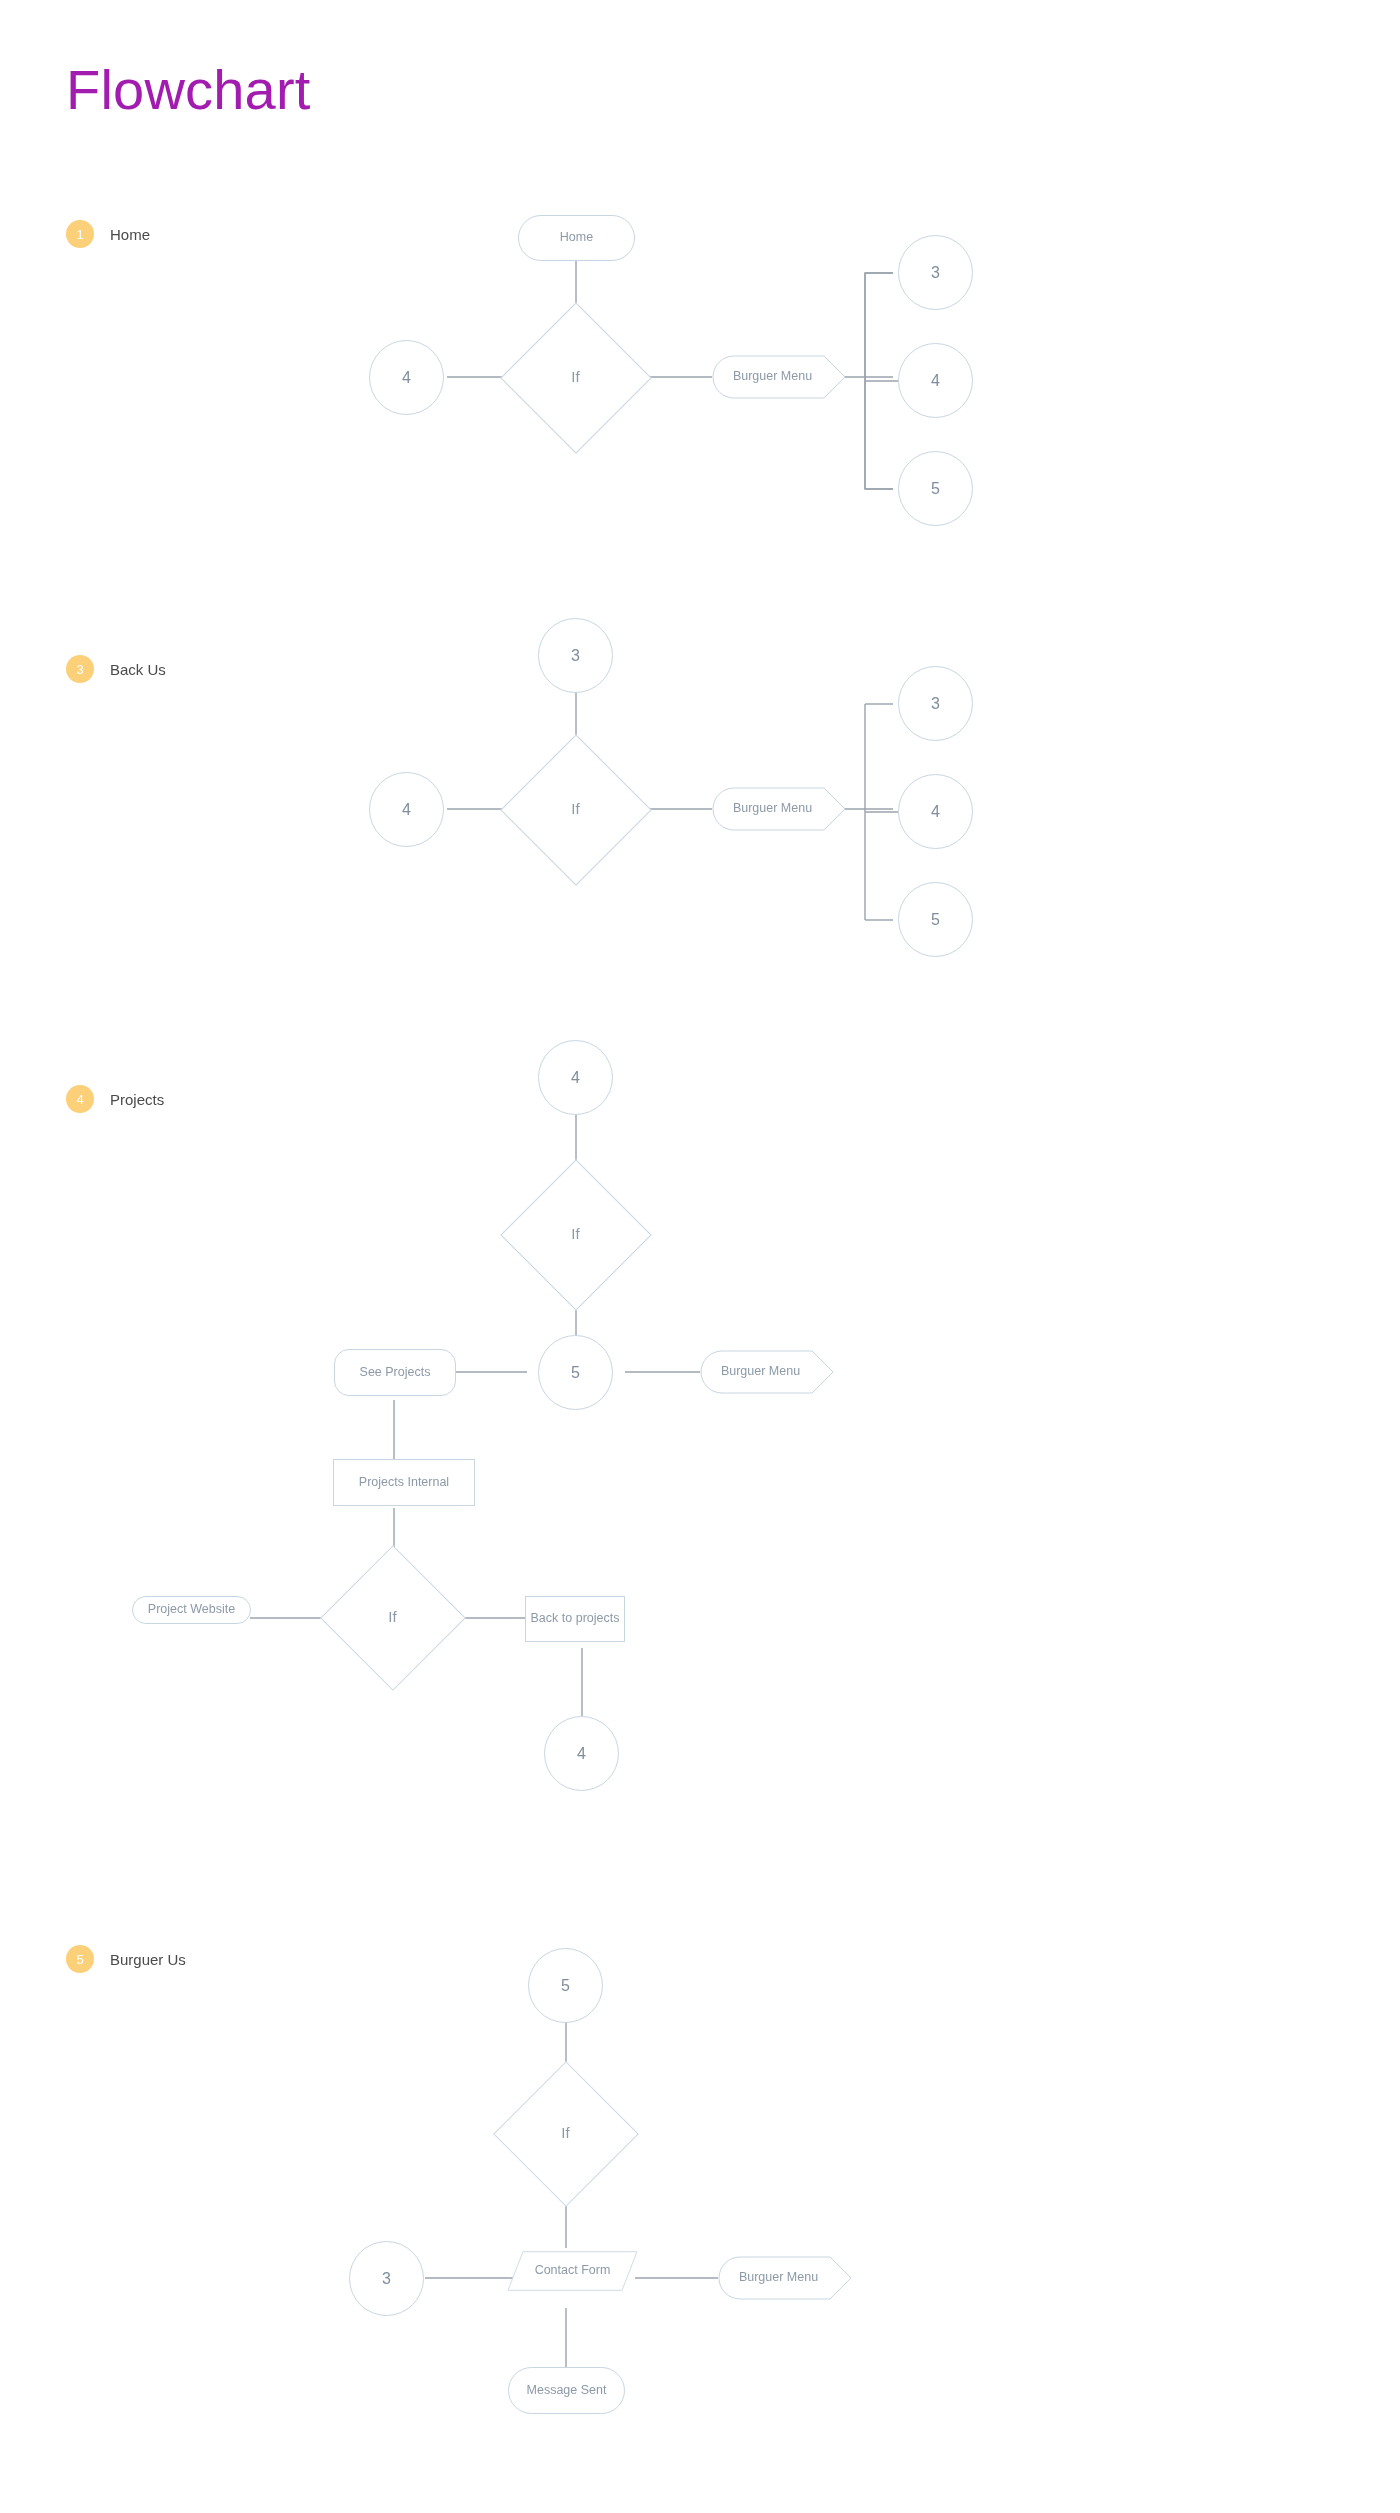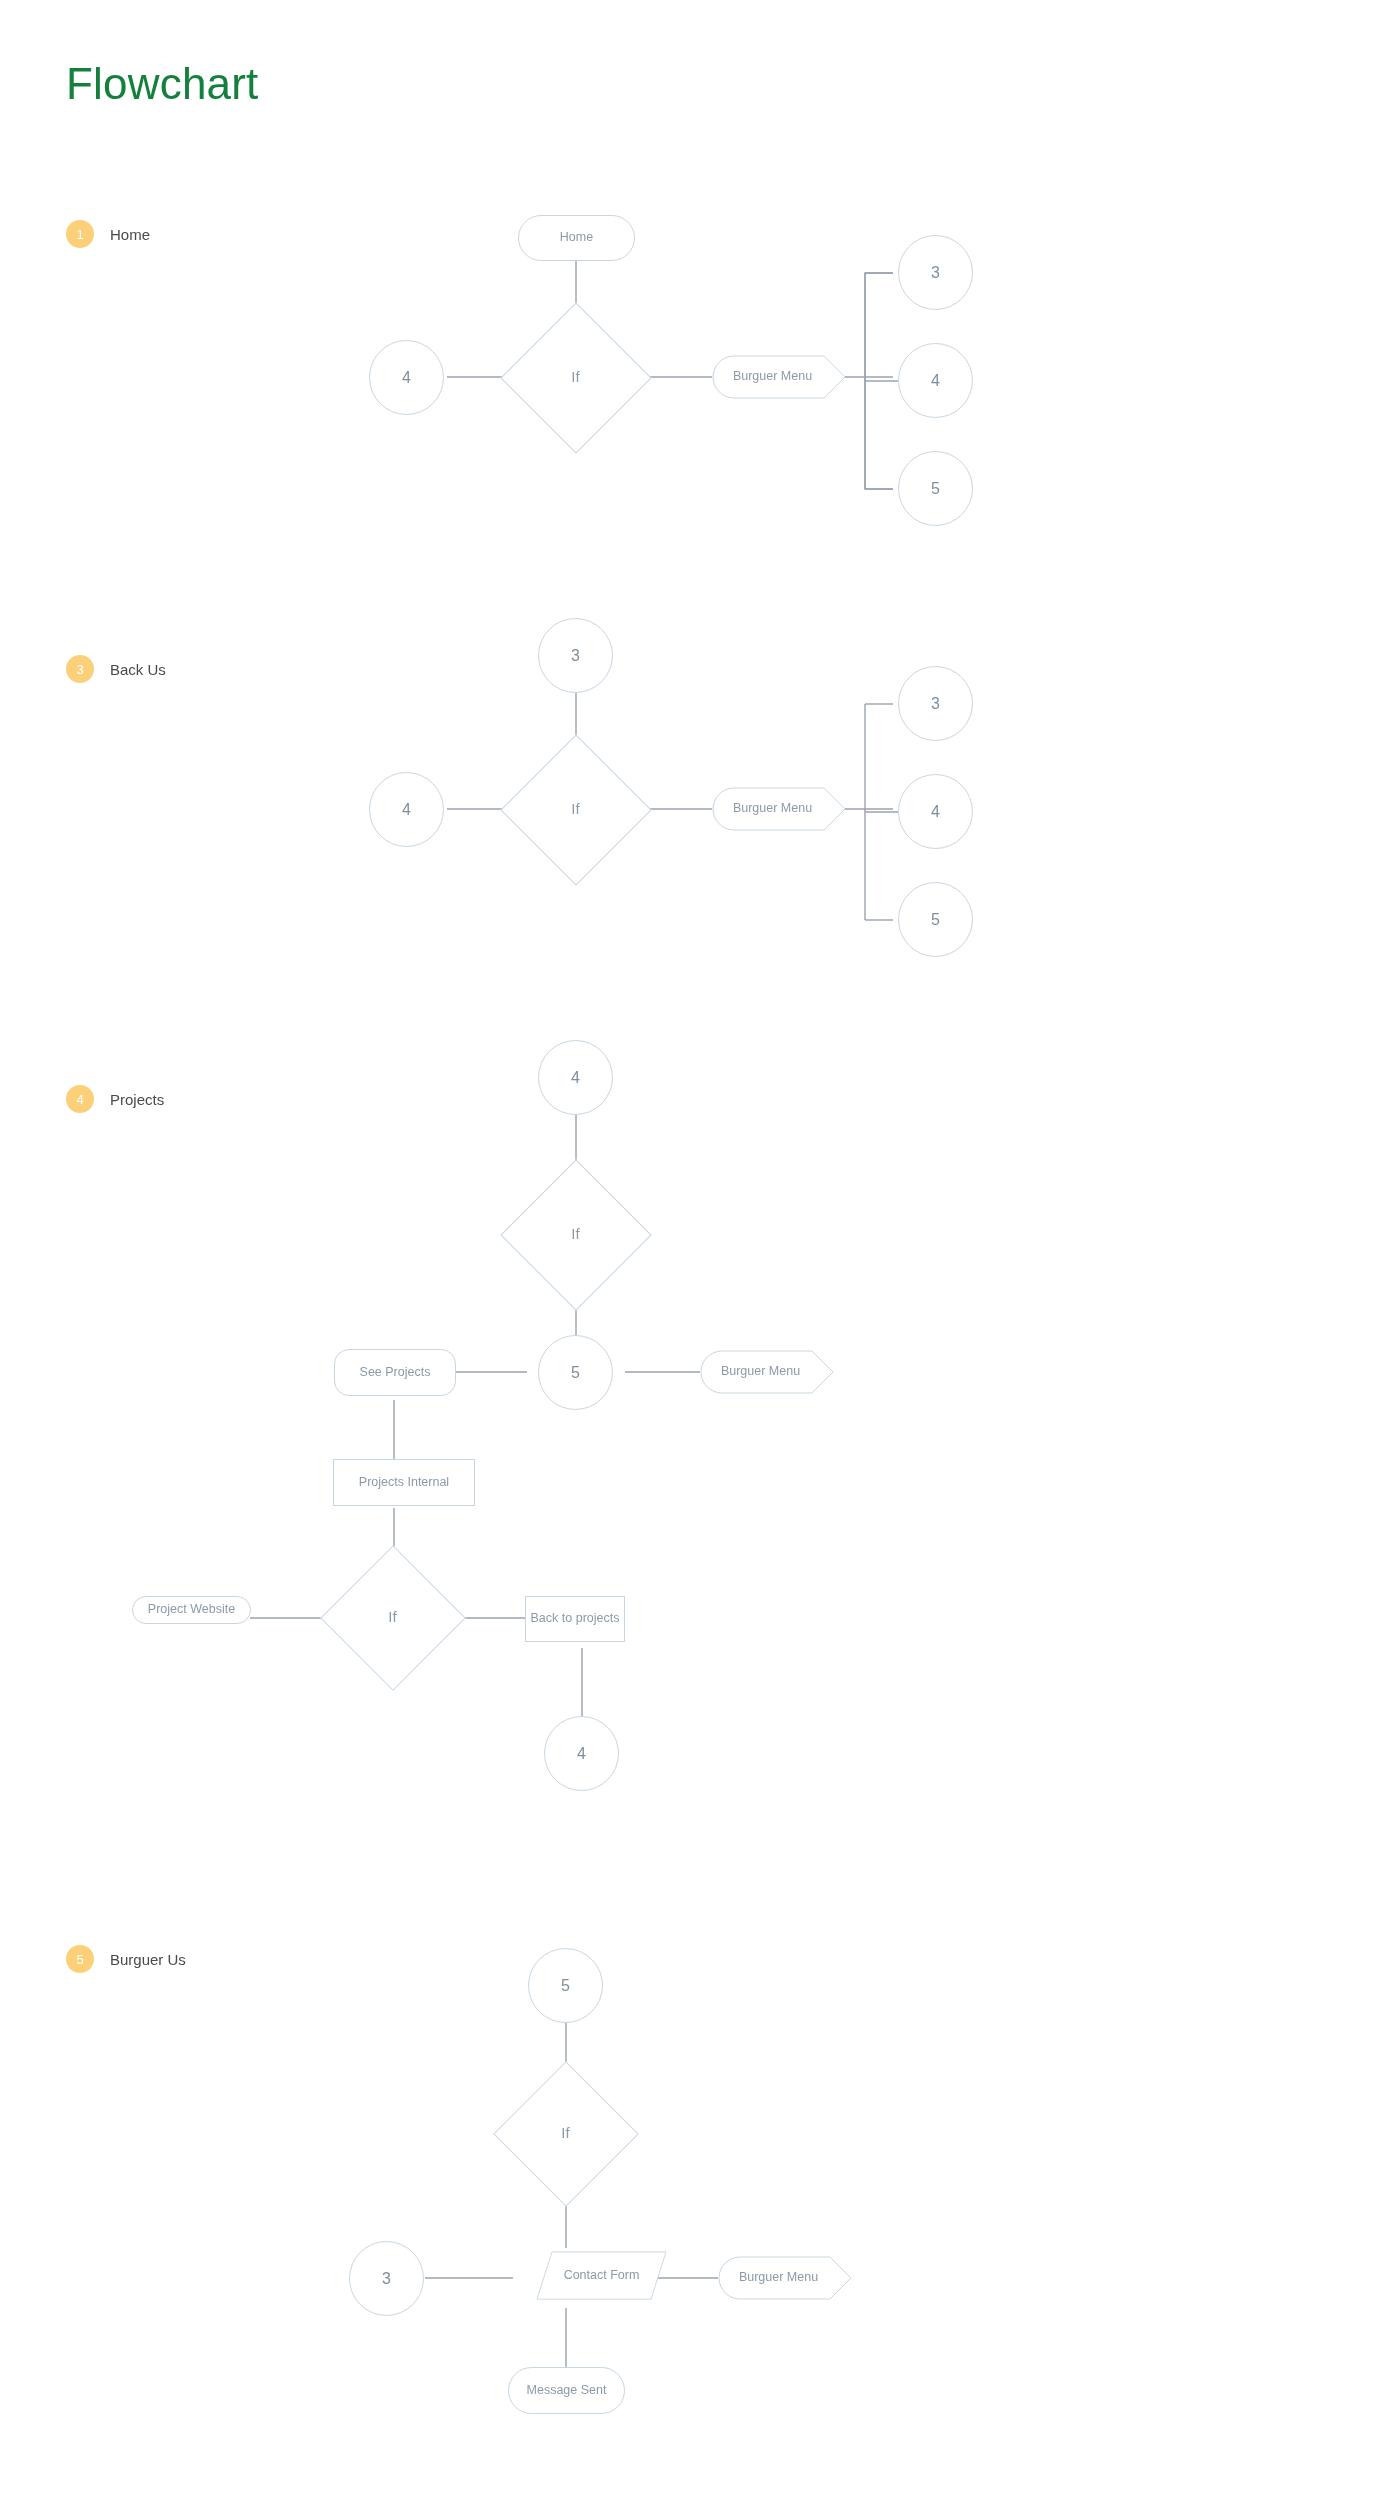--- a/index.html
+++ b/index.html
@@ -21,24 +21,24 @@
     position: relative;
     width: 1400px;
     height: 2513px;
   }
 
   
   .page-title {
     position: absolute;
     left: 66px;
     top: 62px;
-    font-size: 44px;
+    font-size: 56px;
     font-weight: 400;
     letter-spacing: 0.2px;
-    color: #15803d;
+    color: #a21caf;
     line-height: 1;
   }
 
   
   .section-header {
     position: absolute;
     display: flex;
     align-items: center;
     gap: 16px;
   }
@@ -351,21 +351,21 @@
 
   <div class="node diamond" style="left:514px; top:2082px; width:103px; height:103px;">
     <div class="diamond-box"></div>
     <span class="node-label">If</span>
   </div>
 
   <div class="node circle" style="left:349px; top:2241px; width:75px; height:75px;">
     <span class="node-label">3</span>
   </div>
 
-  <div class="node parallelogram" style="left:536px; top:2251px; width:131px; height:49px;">
+  <div class="node parallelogram" style="left:507px; top:2251px; width:131px; height:40px;">
     <svg viewBox="0 0 131 56" preserveAspectRatio="none">
       <path d="M16,1 H130 L115,55 H1 Z"></path>
     </svg>
     <span class="node-label">Contact Form</span>
   </div>
 
   <div class="node arrowtag" style="left:718px; top:2256px; width:135px; height:44px;">
     <svg viewBox="0 0 135 44" preserveAspectRatio="none">
       <path d="M22,1 H112 L133,22 L112,43 H22 A21,21 0 0 1 22,1 Z"></path>
     </svg>

